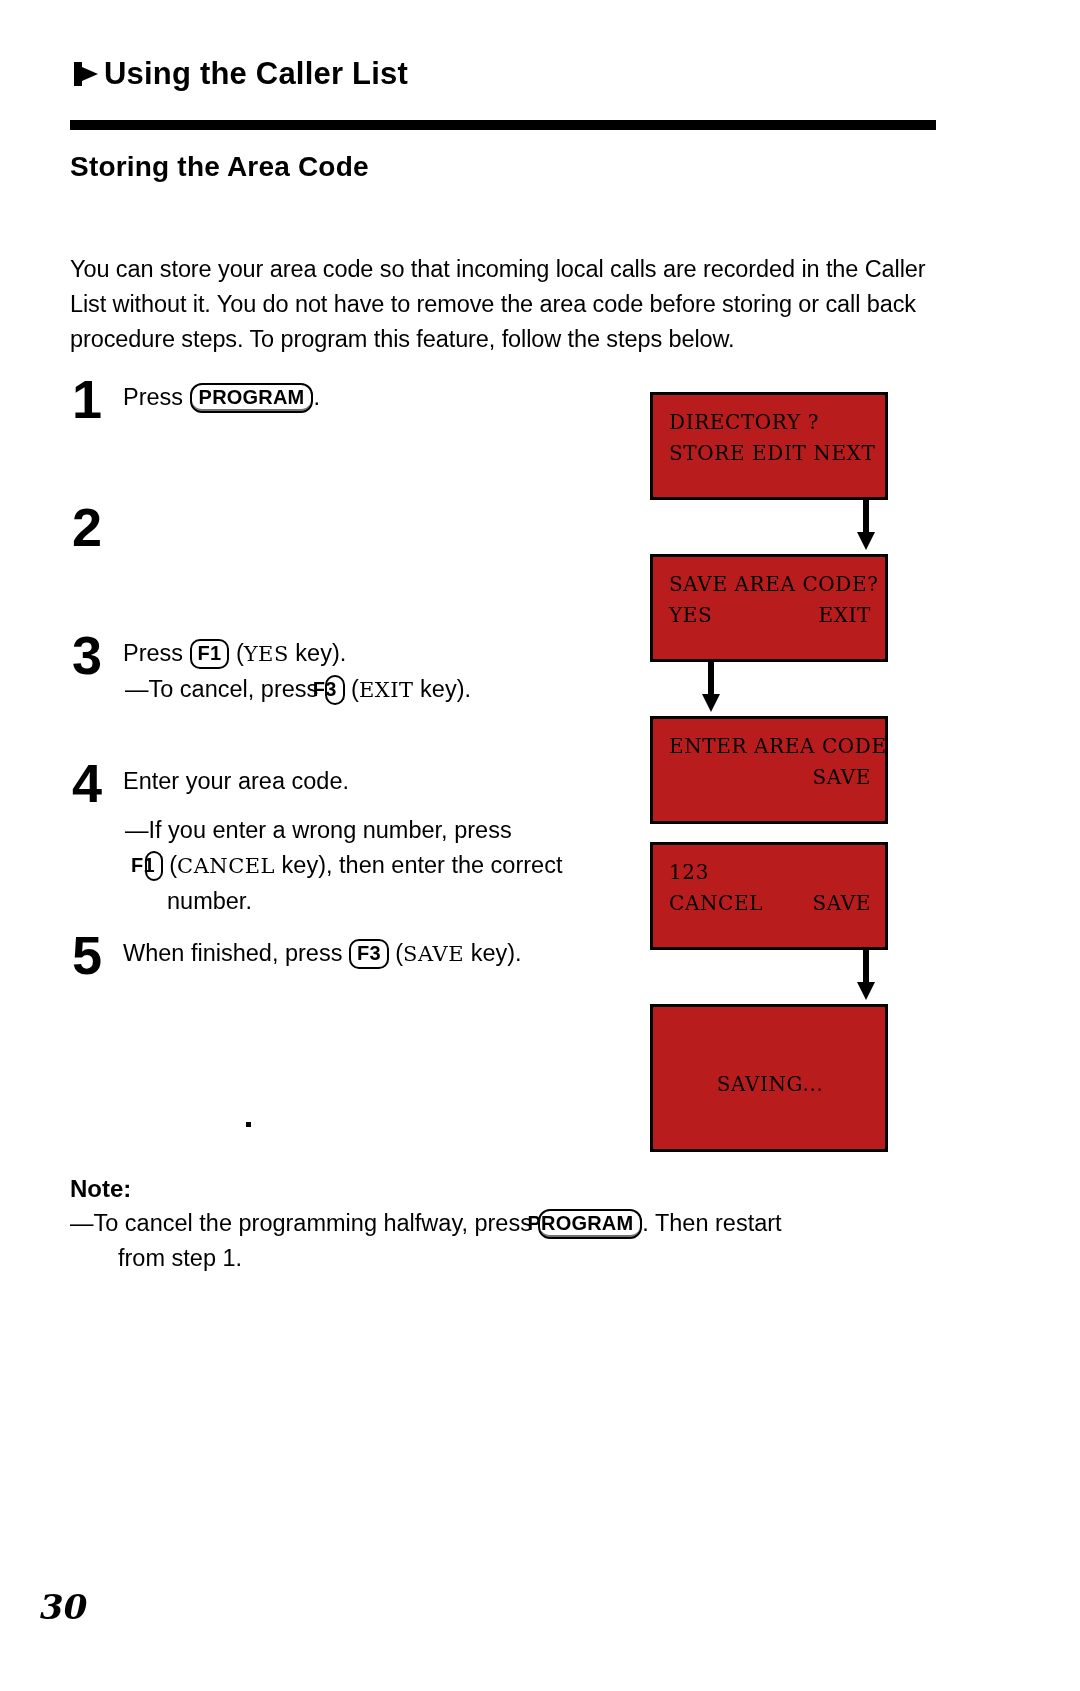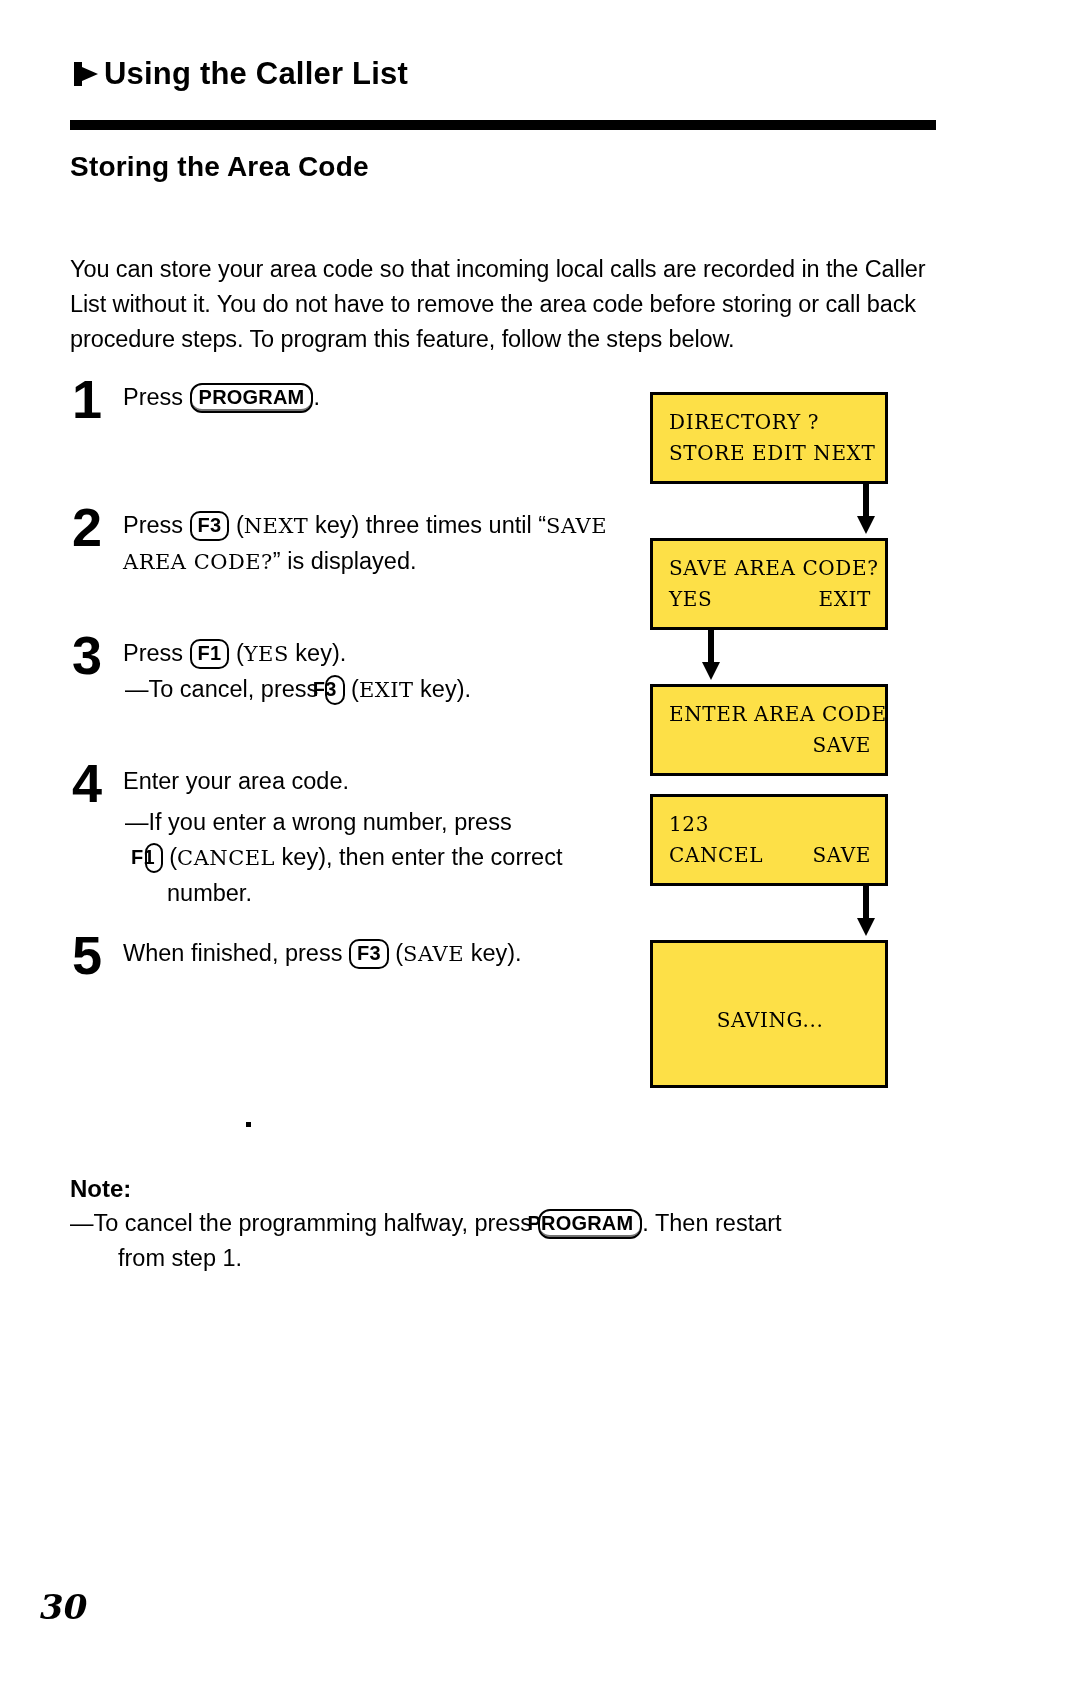--- a/index.html
+++ b/index.html
@@ -155,22 +155,22 @@
     position: absolute;
     left: 650px;
     top: 392px;
     width: 238px;
   }
   .lcd {
     position: relative;
     box-sizing: border-box;
     width: 238px;
     border: 3px solid #000;
-    background: #fde047;
-    padding: 12px 14px 12px 16px;
+    background: #b91c1c;
+    padding: 12px 14px 28px 16px;
     font-family: "DejaVu Serif", "Liberation Serif", serif;
     font-size: 20px;
     line-height: 31px;
     letter-spacing: 0.6px;
   }
   .lcd .row {
     display: flex;
     justify-content: space-between;
     white-space: pre;
   }
@@ -263,41 +263,38 @@
 
     <div class="step" style="height:128px">
       <div class="step-num">1</div>
       <div class="step-body">
         <span>Press </span><span class="key wide shadow">PROGRAM</span><span>.</span>
       </div>
     </div>
 
     <div class="step" style="height:128px">
       <div class="step-num">2</div>
-      <div class="step-body">
-        <span>Press </span><span class="key">F3</span><span> (</span><span class="lcd-txt">NEXT</span><span> key) three times until “</span><span class="lcd-txt">SAVE AREA CODE?</span><span>” is displayed.</span>
-      </div>
     </div>
 
     <div class="step" style="height:128px">
       <div class="step-num">3</div>
       <div class="step-body">
         <span>Press </span><span class="key">F1</span><span> (</span><span class="lcd-txt">YES</span><span> key).</span>
       </div>
       <div class="step-sub">
         <span>—To cancel, press </span><span class="key">F3</span><span> (</span><span class="lcd-txt">EXIT</span><span> key).</span>
       </div>
     </div>
 
     <div class="step" style="height:172px">
       <div class="step-num">4</div>
       <div class="step-body">
         <span>Enter your area code.</span>
       </div>
-      <div class="step-sub" style="margin-top:6px">
+      <div class="step-sub" style="margin-top:14px">
         <span>—If you enter a wrong number, press</span>
       </div>
       <div class="step-sub deep">
         <span class="key">F1</span><span> (</span><span class="lcd-txt">CANCEL</span><span> key), then enter the correct number.</span>
       </div>
     </div>
 
     <div class="step">
       <div class="step-num">5</div>
       <div class="step-body">

